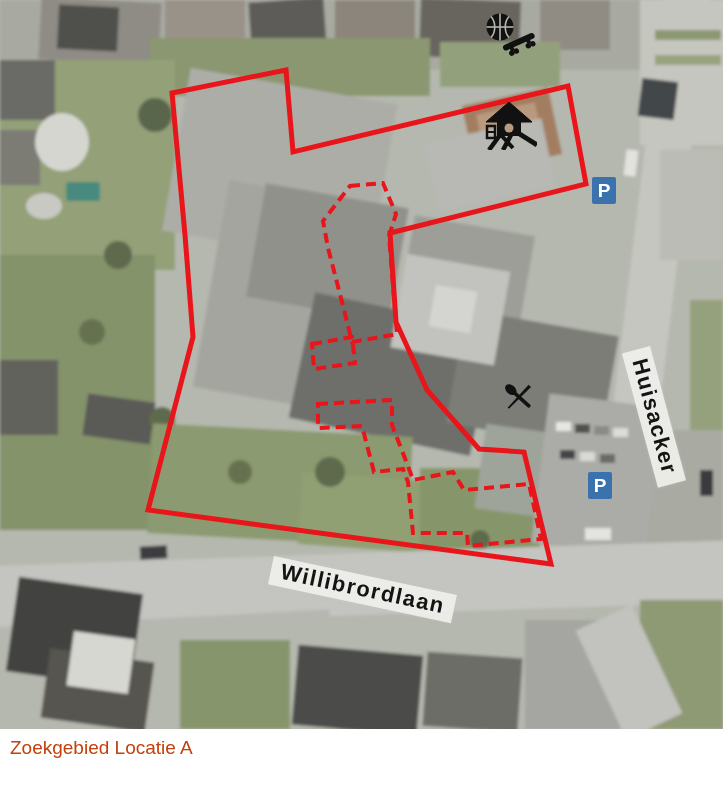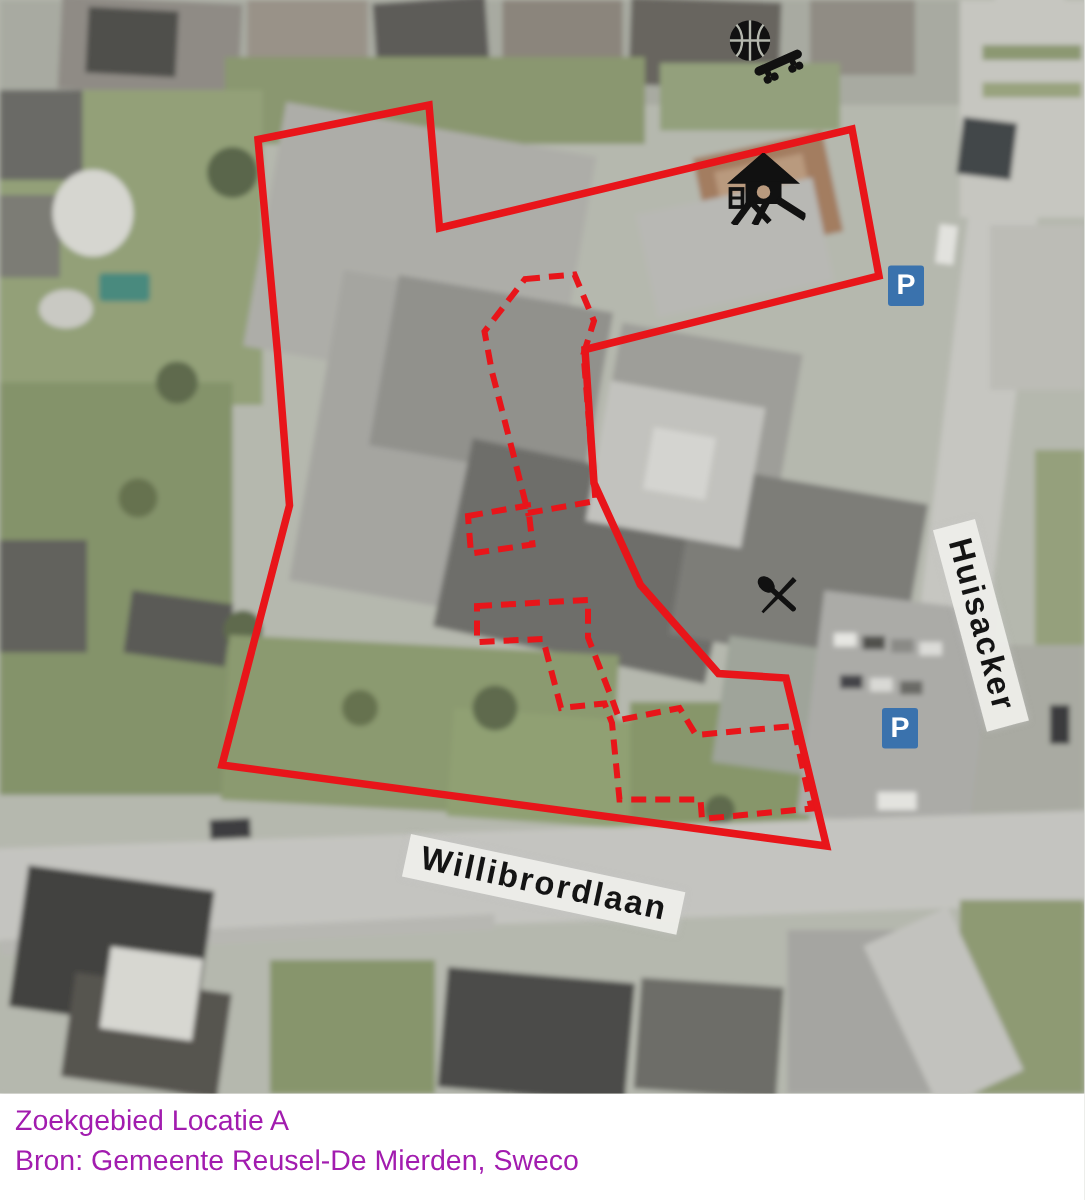--- a/index.html
+++ b/index.html
@@ -9,21 +9,21 @@
   svg.overlay{position:absolute;left:0;top:0;pointer-events:none;}
   svg.overlay polygon.zone{fill:none;stroke-width:5px;stroke-linejoin:miter;}
   svg.overlay polygon.dashed{fill:none;stroke-width:4px;stroke-dasharray:10 6;stroke-linejoin:miter;}
   .icon{position:absolute;pointer-events:none;}
   .p-badge{position:absolute;width:24px;height:27px;background:#3a72ad;color:#ffffff;
     font-family:"Liberation Sans",sans-serif;font-weight:bold;font-size:19px;line-height:28px;
     text-align:center;border-radius:2px;}
   .street-label{position:absolute;transform-origin:left top;background:rgba(238,238,234,0.95);
     color:#141414;font-size:22px;font-weight:600;padding:1px 10px 2px 10px;letter-spacing:1.5px;
     white-space:nowrap;box-shadow:0 0 4px rgba(200,200,200,0.5);}
-  .caption{position:absolute;left:10px;top:734px;color:#a21caf;font-size:19px;line-height:27px;}
+  .caption{position:absolute;left:10px;top:734px;color:#c2410c;font-size:19px;line-height:27px;}
   .caption div{white-space:nowrap;}
 </style>
 </head>
 <body>
 
 <div class="map">
 
   <svg class="backdrop" width="723" height="729" viewBox="0 0 723 729">
     <defs>
         <filter id="soft" x="-5%" y="-5%" width="110%" height="110%">
@@ -185,14 +185,13 @@
 
   <div class="p-badge" style="left: 592px; top: 177px;">P</div>
   <div class="p-badge" style="left: 588px; top: 472px;">P</div>
 
   <div class="street-label" style="left: 650px; top: 346px; transform-origin: left top; transform: rotate(75deg);">Huisacker</div>
   <div class="street-label" style="left: 274px; top: 556px; transform-origin: left top; transform: rotate(12deg);">Willibrordlaan</div>
 </div>
 
 <div class="caption">
   <div>Zoekgebied Locatie A</div>
-  <div>Bron: Gemeente Reusel-De Mierden, Sweco</div>
 </div>
 
 </body></html>

